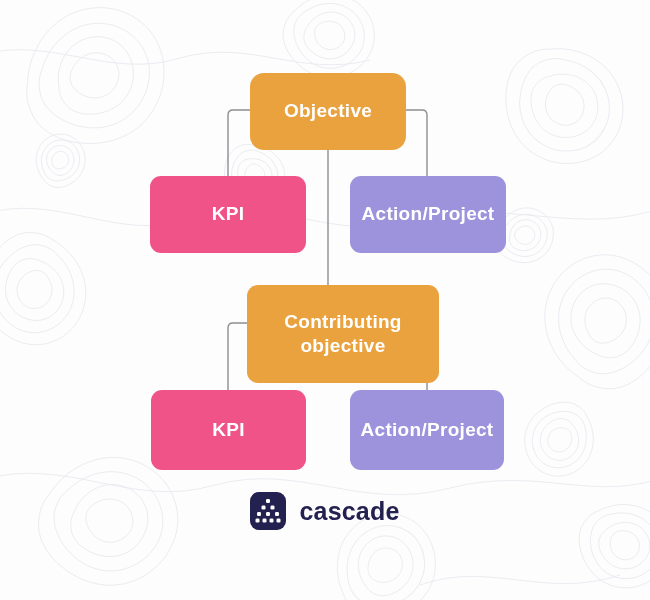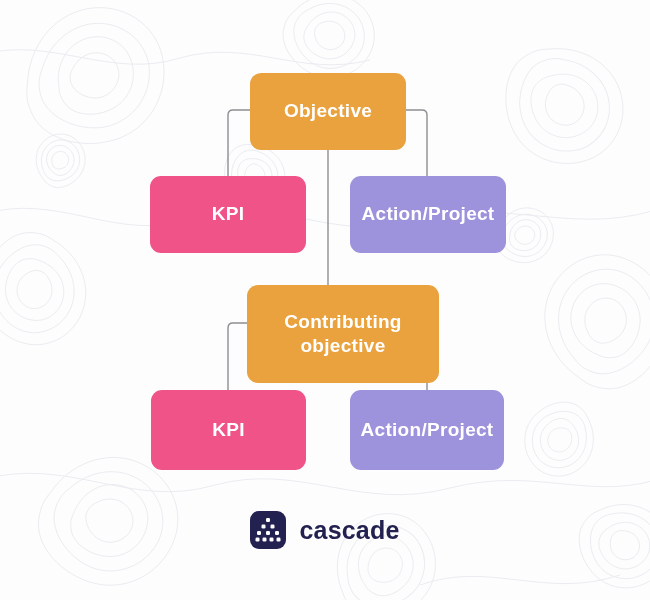--- a/index.html
+++ b/index.html
@@ -34,29 +34,29 @@
     border-radius: 11px;
     color: #fff;
     font-size: 19px;
     font-weight: 600;
     letter-spacing: 0.3px;
     line-height: 1.28;
   }
   .node .lbl { white-space: nowrap; }
   .node.wrap { padding: 8px 18px; }
   .node.wrap .lbl { white-space: normal; }
-  #node-objective      { left: 250px; top: 73px;  width: 156px; height: 77px; }
+  #node-objective      { left: 250px; top: 73px;  width: 156px; height: 77px; border-radius: 14px; }
   #node-kpi-top        { left: 150px; top: 176px; width: 156px; height: 77px; }
   #node-action-top     { left: 350px; top: 176px; width: 156px; height: 77px; }
   #node-contributing   { left: 247px; top: 285px; width: 156px; height: 82px; }
   #node-kpi-bottom     { left: 151px; top: 390px; width: 155px; height: 80px; }
   #node-action-bottom  { left: 350px; top: 390px; width: 154px; height: 80px; }
   .footer {
     position: absolute;
-    left: 0; top: 511px;
+    left: 0; top: 492px;
     width: 650px;
     display: flex;
     align-items: center;
     justify-content: center;
     gap: 13px;
   }
   .logo-badge { width: 36px; height: 38px; display: block; }
   .logo-text {
     font-size: 25px;
     font-weight: 700;

